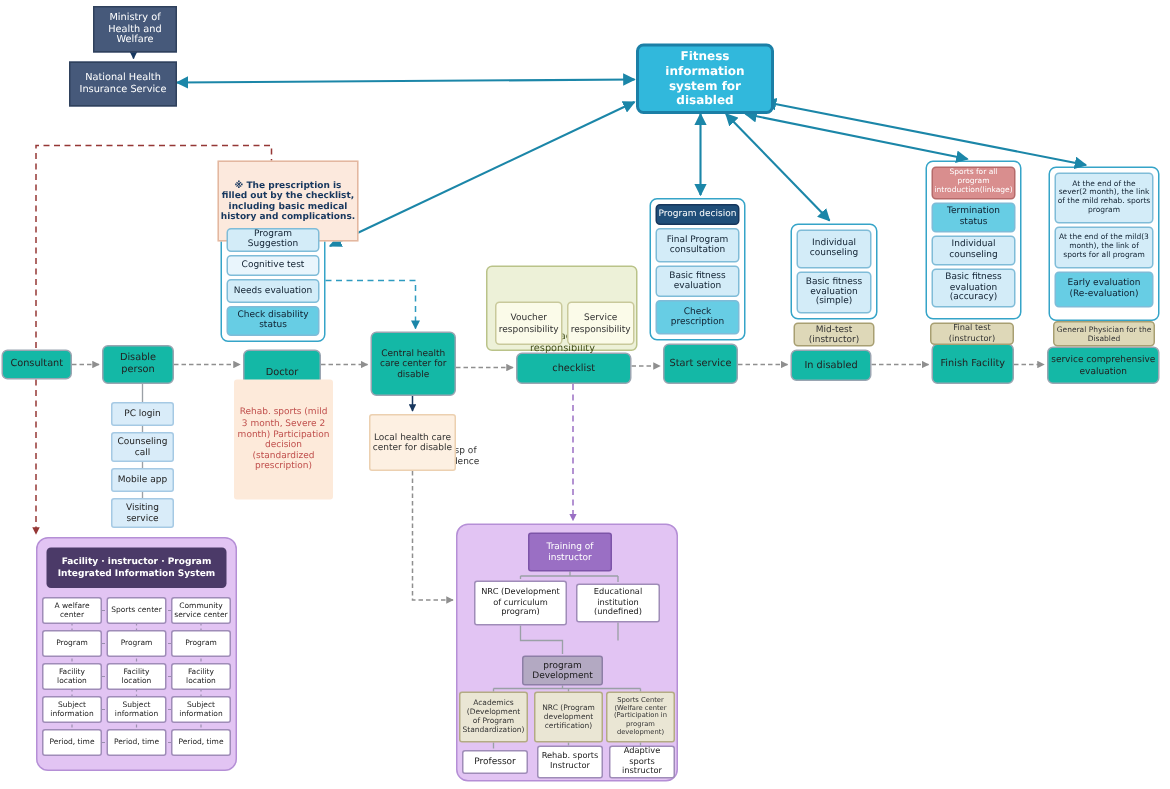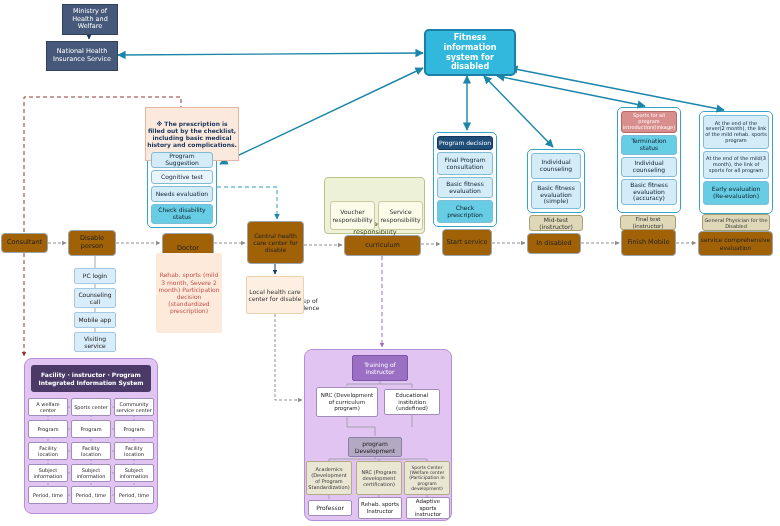--- a/index.html
+++ b/index.html
@@ -10,21 +10,21 @@
   .sii{position:relative;z-index:3;border-radius:3px;display:flex;align-items:center;justify-content:center;
       text-align:center;line-height:1.15;padding:1px;font-size:6px;border:1px solid #7fbcd8;color:#102030;box-sizing:border-box;}
   .stack{display:flex;flex-direction:column;gap:2px;padding:3px;background:#fff;border:1.5px solid #35a4c8;border-radius:5px;}
   .light{background:#d3ecf8;} .lighter{background:#e9f5fc;} .mid{background:#67cde4;}
   .darkhead{background:#1f4e79;color:#fff;border-color:#16365c;}
   .redhead{background:#d98e8e;color:#fff;border-color:#b56a6a;font-size:5px;}
   .tinyf{font-size:5px;}
   .navybox{background:#46597a;color:#fff;font-size:6.5px;border:1px solid #2f415c;}
   .fitness{background:#31b8dc;border:2px solid #1b7fa6;color:#fff;font-weight:bold;font-size:8px;border-radius:5px;}
   .notebox{background:#fce9dd;border:1px solid #e3b7a0;color:#17375e;font-weight:bold;font-size:6px;}
-  .whitebox{background:#a16207;border:1px solid #9aa5b2;border-radius:4px;font-size:6.5px;color:#222;}
+  .whitebox{background:#14b8a6;border:1px solid #9aa5b2;border-radius:4px;font-size:6.5px;color:#222;}
   .tanbox{background:#ded8b8;border:1px solid #a89f72;border-radius:3px;font-size:5.5px;color:#333;}
   .olive{background:#edf1d8;border:1px solid #bac389;border-radius:4px;}
   .lbl{background:transparent;border:none;margin-top:40px;}
   .cream{background:#fbfbe9;border:1px solid #c9c99b;border-radius:3px;font-size:6px;color:#333;}
   .peachText{background:#fdeada;color:#c0504d;font-size:6px;border-radius:2px;}
   .peachBox{background:#fdf0e2;border:1px solid #ecd0b0;font-size:6.5px;color:#333;border-radius:2px;}
   .blueLite{background:#d9ecf9;border:1px solid #a5c9e4;font-size:6px;color:#222;border-radius:2px;}
   .purpleWrap{background:#e2c4f3;border:1px solid #b58fd6;border-radius:8px;}
   .purpleHead{background:#4b3a68;color:#fff;font-size:6px;font-weight:bold;border-radius:3px;}
   .trainHead{background:#9a6fc4;color:#fff;font-size:6px;border:1px solid #7d54a8;border-radius:2px;}
@@ -127,24 +127,24 @@
     <div class="sii light" style="height:16px;">Program Suggestion</div>
     <div class="sii lighter" style="height:15px;">Cognitive test</div>
     <div class="sii light" style="height:16px;">Needs evaluation</div>
     <div class="sii mid" style="height:21px;">Check disability status</div>
   </div>
 
   <div class="bx whitebox" style="left:1px;top:233px;width:47px;height:20px;">Consultant</div>
   <div class="bx whitebox" style="left:68px;top:230px;width:48px;height:26px;">Disable person</div>
   <div class="bx whitebox" style="left:162px;top:233px;width:52px;height:32px;">Doctor</div>
   <div class="bx whitebox" style="left:247px;top:221px;width:57px;height:43px;font-size:6px;">Central health care center for disable</div>
-  <div class="bx whitebox" style="left:344px;top:235px;width:77px;height:21px;">curriculum</div>
+  <div class="bx whitebox" style="left:344px;top:235px;width:77px;height:21px;">checklist</div>
   <div class="bx whitebox" style="left:442px;top:229px;width:50px;height:27px;">Start service</div>
   <div class="bx whitebox" style="left:527px;top:233px;width:54px;height:21px;">In disabled</div>
-  <div class="bx whitebox" style="left:621px;top:229px;width:55px;height:27px;">Finish Mobile</div>
+  <div class="bx whitebox" style="left:621px;top:229px;width:55px;height:27px;">Finish Facility</div>
   <div class="bx whitebox" style="left:698px;top:231px;width:75px;height:25px;font-size:6px;">service comprehensive evaluation</div>
 
   <div class="bx lbl" style="left:334px;top:179px;width:82px;height:19px;font-size:6.5px;color:#44511c;">Local facilities responsibility</div>
   <div class="bx cream" style="left:330px;top:201px;width:45px;height:29px;">Voucher responsibility</div>
   <div class="bx cream" style="left:378px;top:201px;width:45px;height:29px;">Service responsibility</div>
 
   <div class="ct stack" style="left:433px;top:132px;width:64px;height:95px;">
     <div class="sii darkhead" style="height:15px;">Program decision</div>
     <div class="sii light" style="height:24px;">Final Program consultation</div>
     <div class="sii light" style="height:22px;">Basic fitness evaluation</div>

